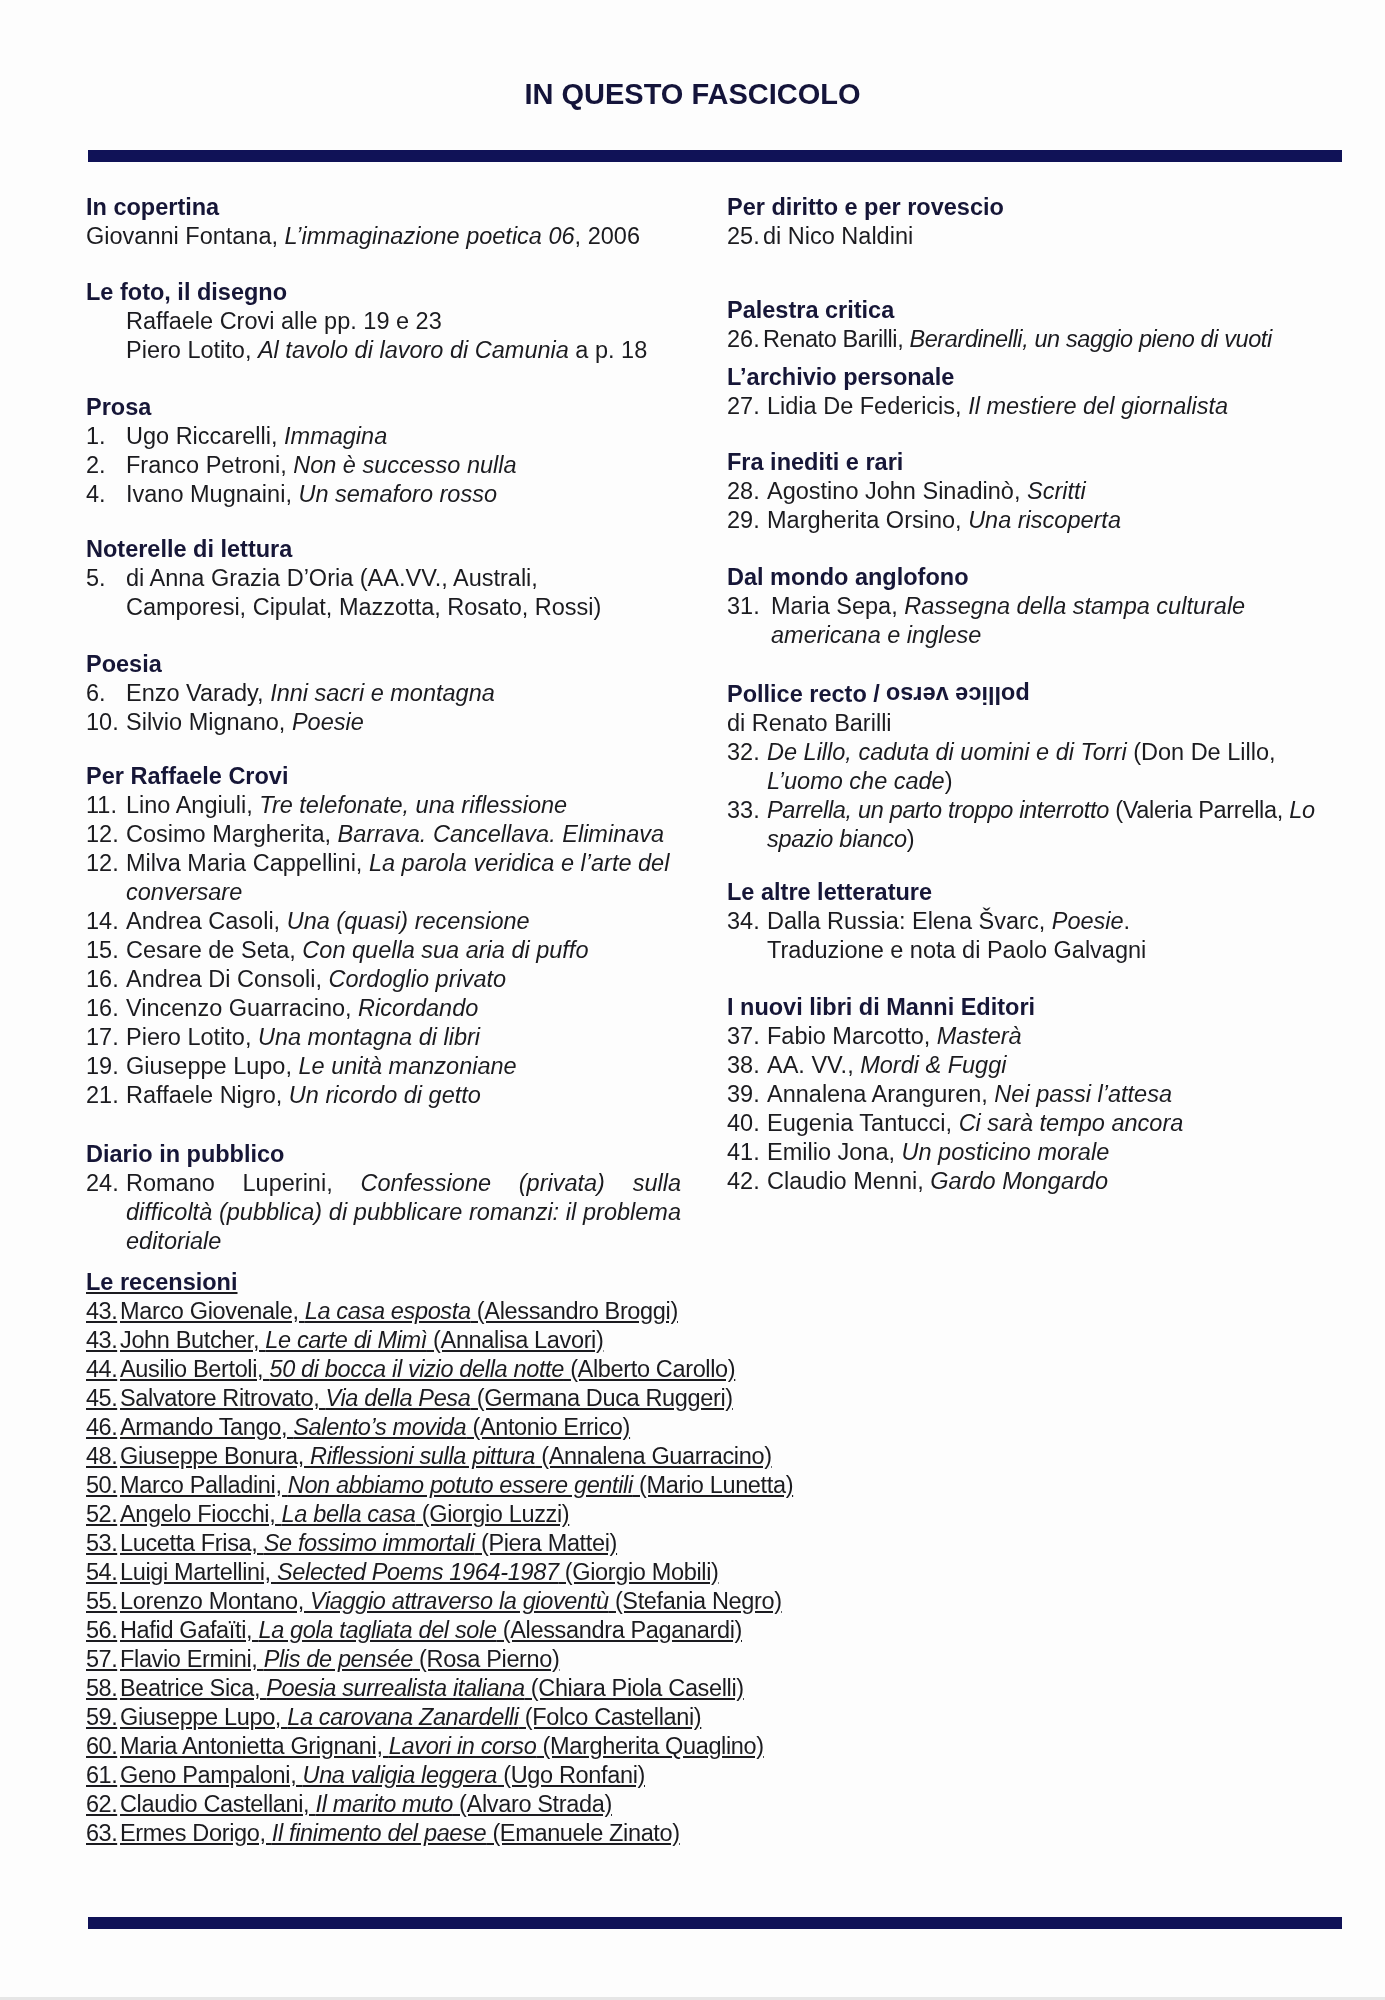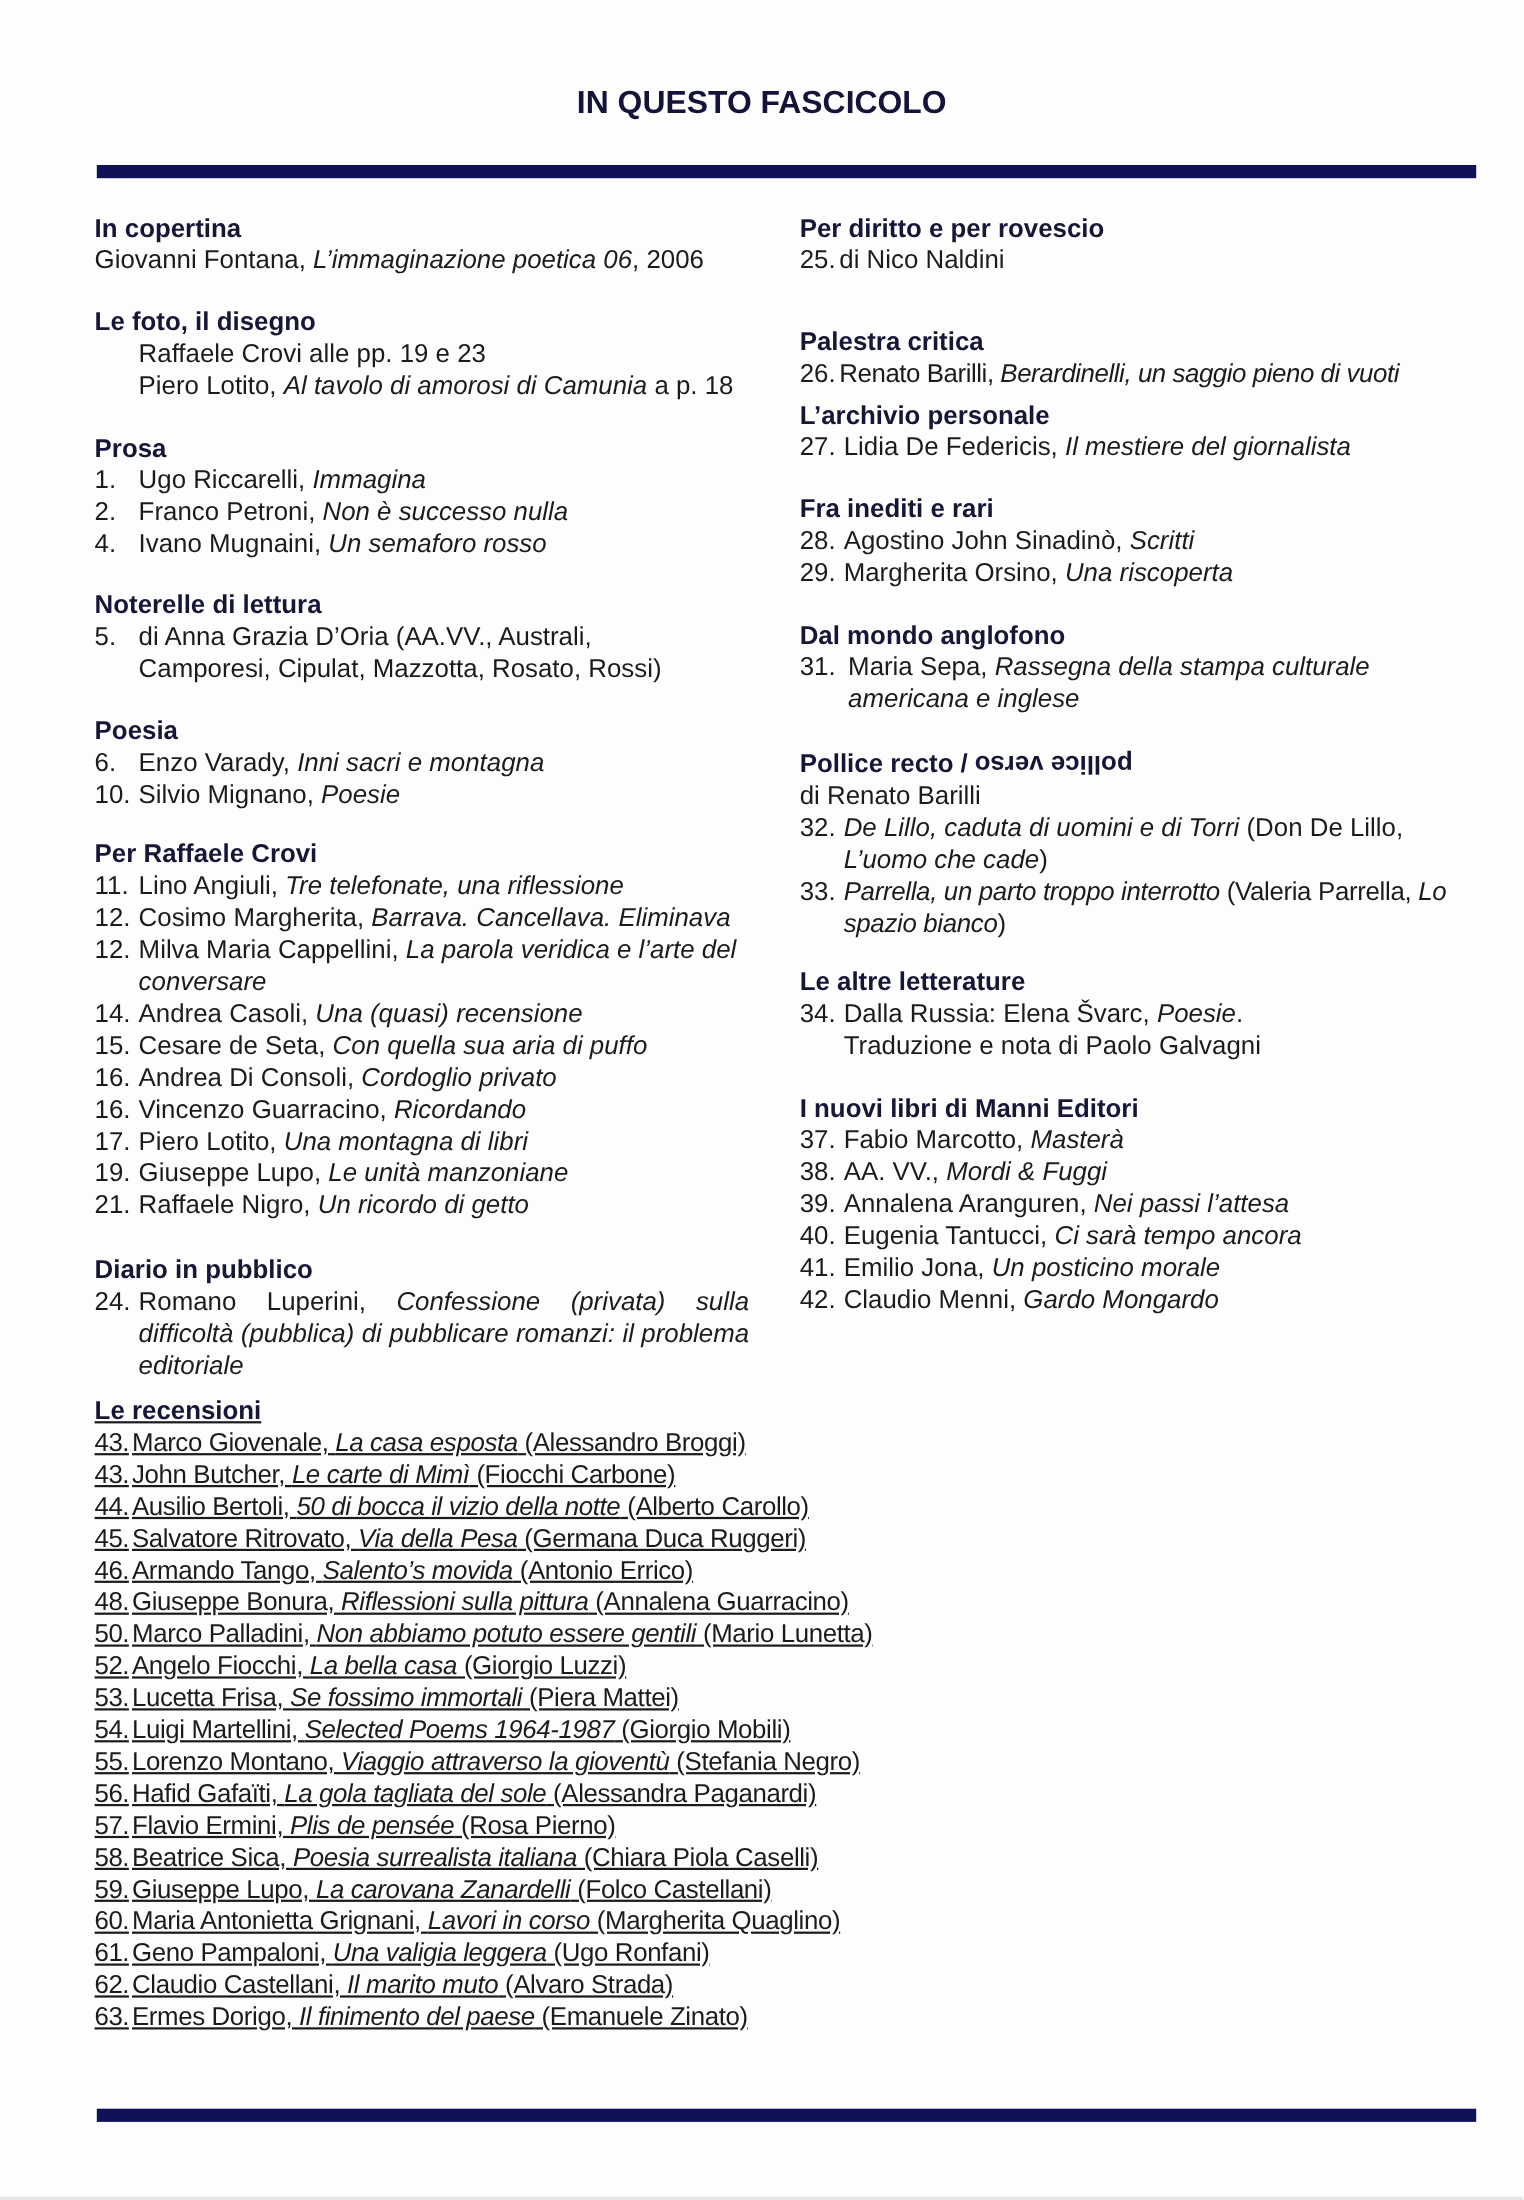--- a/index.html
+++ b/index.html
@@ -47,21 +47,21 @@
 <div class="rule top"></div>
 
 <div class="section left" style="top:193px">
   <span class="heading">In copertina</span>
   <span class="plain"><span>Giovanni Fontana, </span><span class="italic">L’immaginazione poetica 06</span><span>, 2006</span></span>
 </div>
 
 <div class="section left" style="top:278px">
   <span class="heading">Le foto, il disegno</span>
   <span class="indent"><span>Raffaele Crovi alle pp. 19 e 23</span></span>
-  <span class="indent"><span>Piero Lotito, </span><span class="italic">Al tavolo di amorosi di Camunia</span><span> a p. 18</span></span>
+  <span class="indent"><span>Piero Lotito, </span><span class="italic">Al tavolo di lavoro di Camunia</span><span> a p. 18</span></span>
 </div>
 
 <div class="section left" style="top:393px">
   <span class="heading">Prosa</span>
   <div class="entry">
       <span class="num w1">1.</span>
       <span class="body"><span>Ugo Riccarelli, </span><span class="italic">Immagina</span></span>
     </div>
   <div class="entry">
       <span class="num w1">2.</span>
@@ -240,21 +240,21 @@
 
 <div class="section wide" style="top:1268px">
   <span class="heading">Le recensioni</span>
   <div id="reviews-list">
       <div class="entry">
         <span class="num" style="width:34px; letter-spacing:-0.5px">43.</span>
         <span class="body" style="white-space:nowrap; letter-spacing:-0.35px"><span>Marco Giovenale, </span><span class="italic">La casa esposta</span><span> (Alessandro Broggi)</span></span>
       </div>
       <div class="entry">
         <span class="num" style="width:34px; letter-spacing:-0.5px">43.</span>
-        <span class="body" style="white-space:nowrap; letter-spacing:-0.35px"><span>John Butcher, </span><span class="italic">Le carte di Mimì</span><span> (Fiocchi Carbone)</span></span>
+        <span class="body" style="white-space:nowrap; letter-spacing:-0.35px"><span>John Butcher, </span><span class="italic">Le carte di Mimì</span><span> (Annalisa Lavori)</span></span>
       </div>
       <div class="entry">
         <span class="num" style="width:34px; letter-spacing:-0.5px">44.</span>
         <span class="body" style="white-space:nowrap; letter-spacing:-0.35px"><span>Ausilio Bertoli, </span><span class="italic">50 di bocca il vizio della notte</span><span> (Alberto Carollo)</span></span>
       </div>
       <div class="entry">
         <span class="num" style="width:34px; letter-spacing:-0.5px">45.</span>
         <span class="body" style="white-space:nowrap; letter-spacing:-0.35px"><span>Salvatore Ritrovato, </span><span class="italic">Via della Pesa</span><span> (Germana Duca Ruggeri)</span></span>
       </div>
       <div class="entry">

